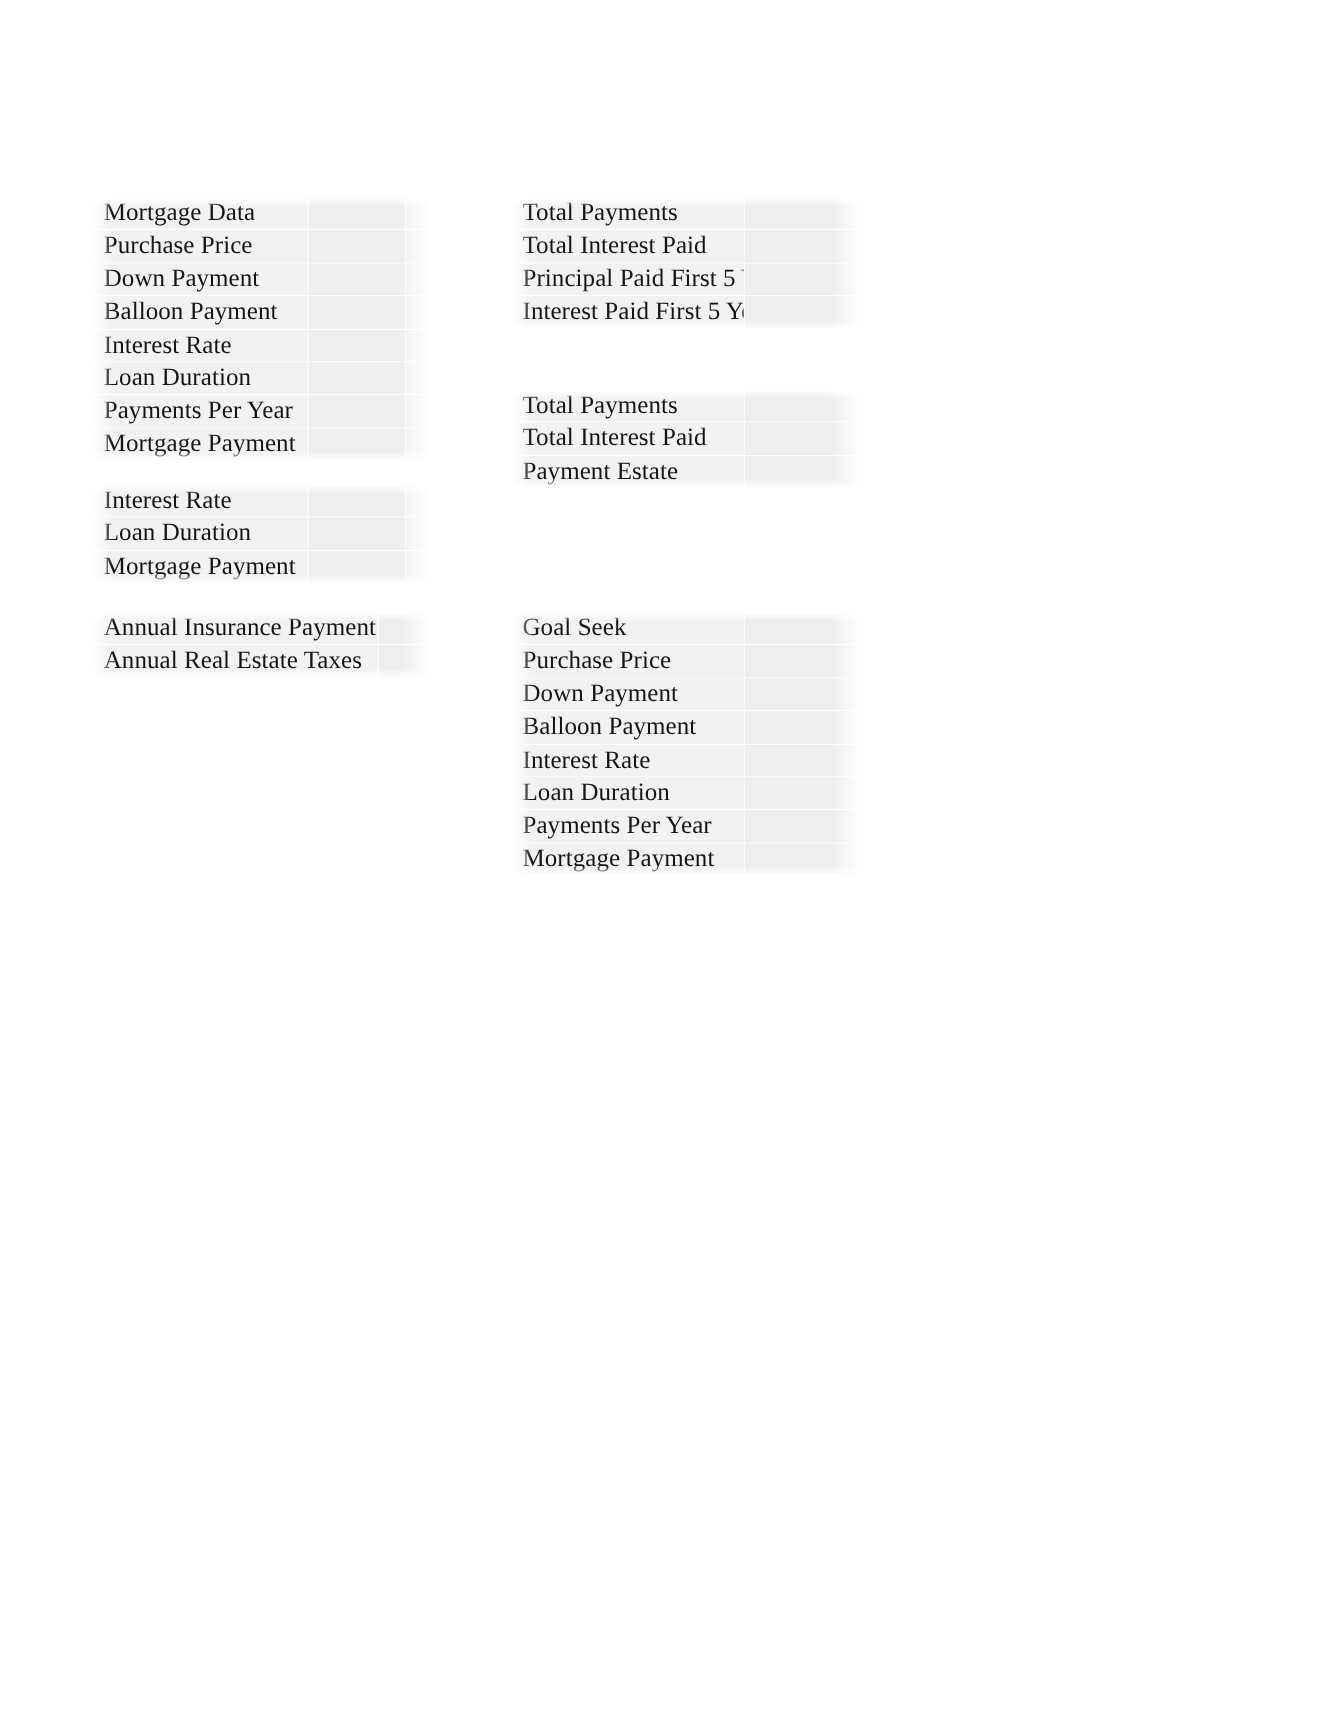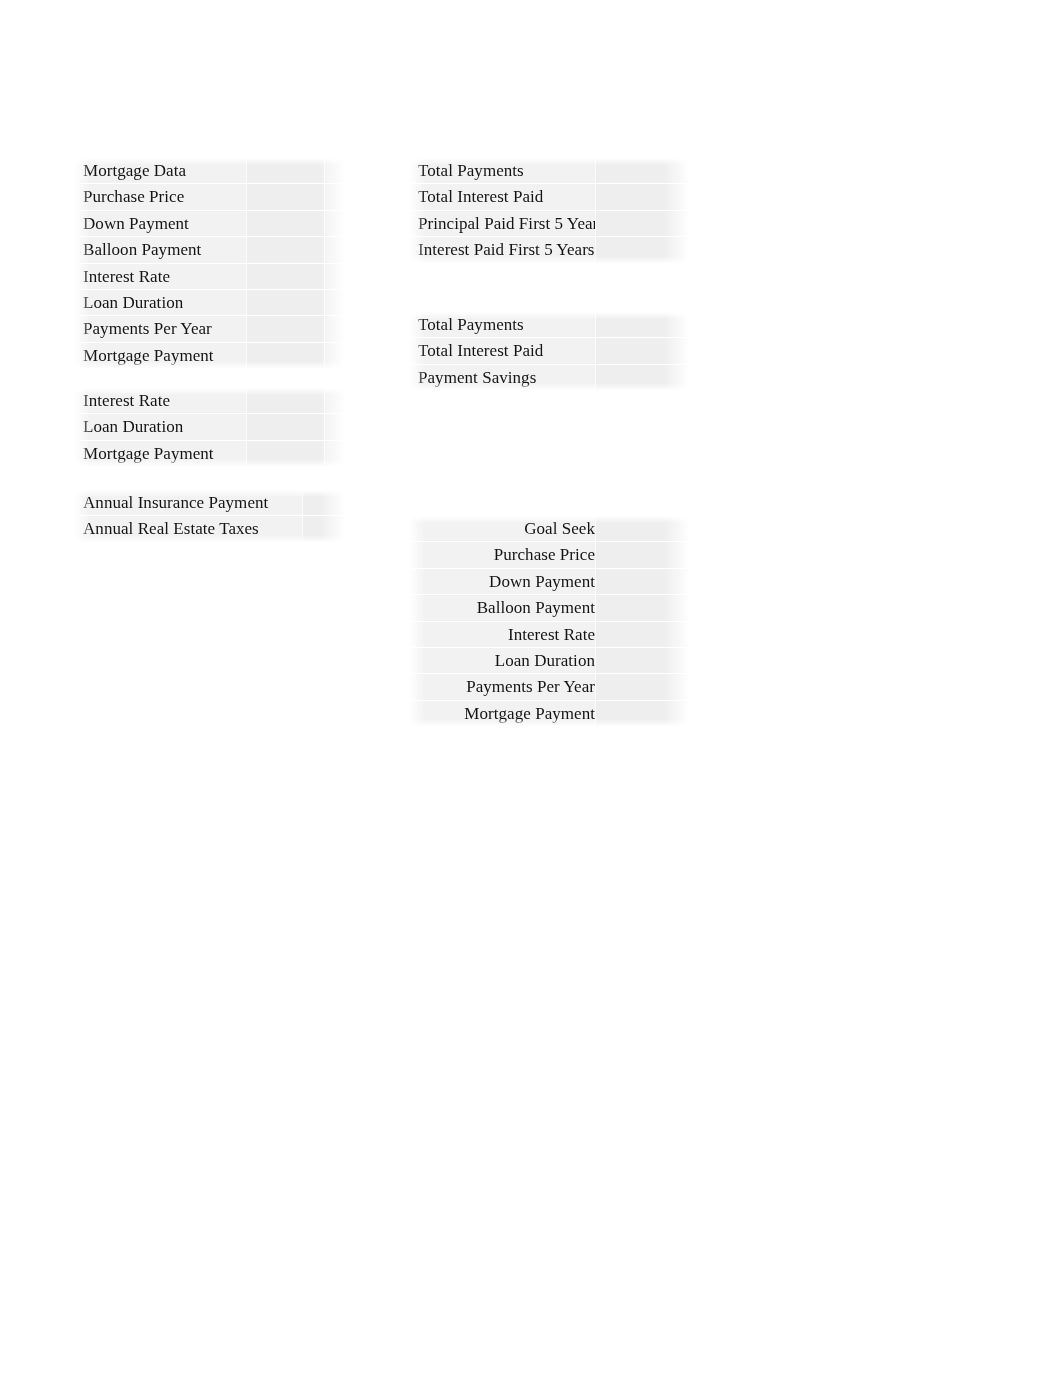--- a/index.html
+++ b/index.html
@@ -47,21 +47,21 @@
     height: 25.4px;
     background: #f2f2f2;
     border-bottom: 1px solid #ffffff;
   }
   .row:last-child { border-bottom: 1px solid #ffffff; }
 
   .cell-label {
     box-sizing: border-box;
     flex: 0 0 auto;
     padding-left: 9px;
-    font-size: 17px;
+    font-size: 20px;
     line-height: 25.4px;
     color: #141414;
     white-space: nowrap;
     letter-spacing: 0.05px;
     background: #f2f2f2;
   }
 
   .cell-value {
     box-sizing: border-box;
     flex: 0 0 auto;
@@ -83,21 +83,21 @@
     background: #f1f1f1;
     border-left: 1px solid #fbfbfb;
   }
 
   
   #block-mortgage-data  { left: 74px;  top: 158px; width: 272px; }
   #block-rate-summary   { left: 74px;  top: 388px; width: 272px; }
   #block-annual-costs   { left: 74px;  top: 490px; width: 272px; }
   #block-payment-detail { left: 409px; top: 158px; width: 281px; }
   #block-totals         { left: 409px; top: 312px; width: 281px; }
-  #block-goal-seek      { left: 409px; top: 516px; width: 281px; text-align: right; }
+  #block-goal-seek      { left: 409px; top: 490px; width: 281px; }
 
   #block-mortgage-data  .cell-label { width: 172px; }
   #block-mortgage-data  .cell-value { width: 78px; }
   #block-rate-summary   .cell-label { width: 172px; }
   #block-rate-summary   .cell-value { width: 78px; }
   #block-annual-costs   .cell-label { width: 228px; }
   #block-annual-costs   .cell-value { width: 40px; }
 
   #block-payment-detail .cell-label { width: 186px; }
   #block-payment-detail .cell-value { width: 90px; }
@@ -213,21 +213,21 @@
         <div class="cell-label">Total Payments</div>
         <div class="cell-value"></div>
         <div class="cell-tail"></div>
       </div>
       <div class="row">
         <div class="cell-label">Total Interest Paid</div>
         <div class="cell-value"></div>
         <div class="cell-tail"></div>
       </div>
       <div class="row">
-        <div class="cell-label">Payment Savings</div>
+        <div class="cell-label">Payment Estate</div>
         <div class="cell-value"></div>
         <div class="cell-tail"></div>
       </div>
     </div>
 
   <div class="block" id="block-goal-seek">
       <div class="row">
         <div class="cell-label">Goal Seek</div>
         <div class="cell-value"></div>
         <div class="cell-tail"></div>

